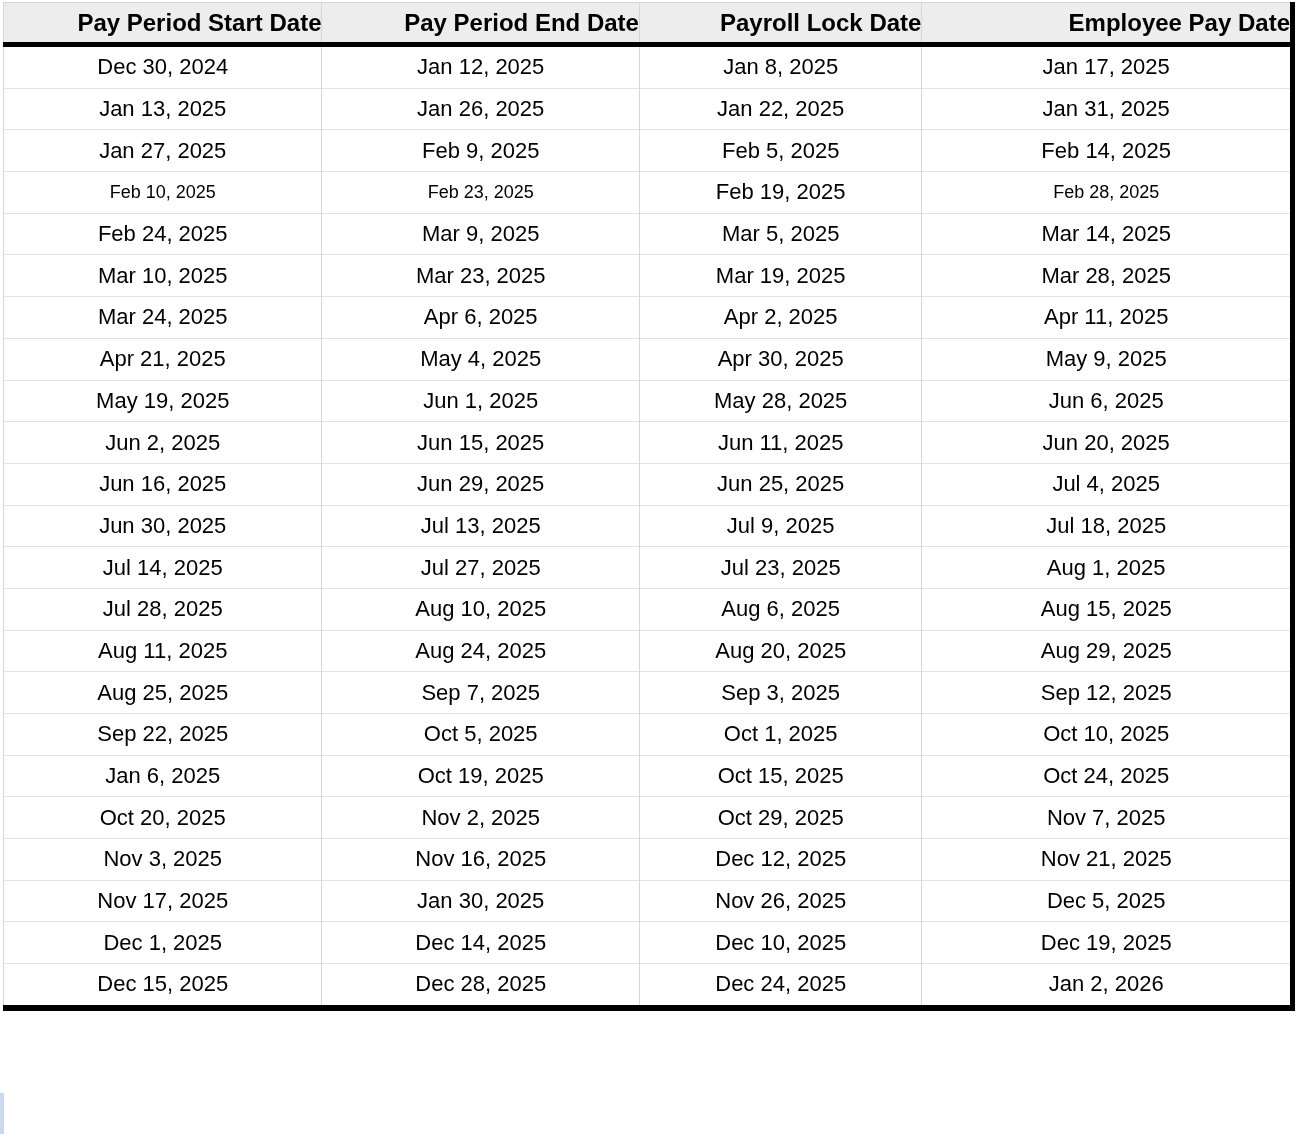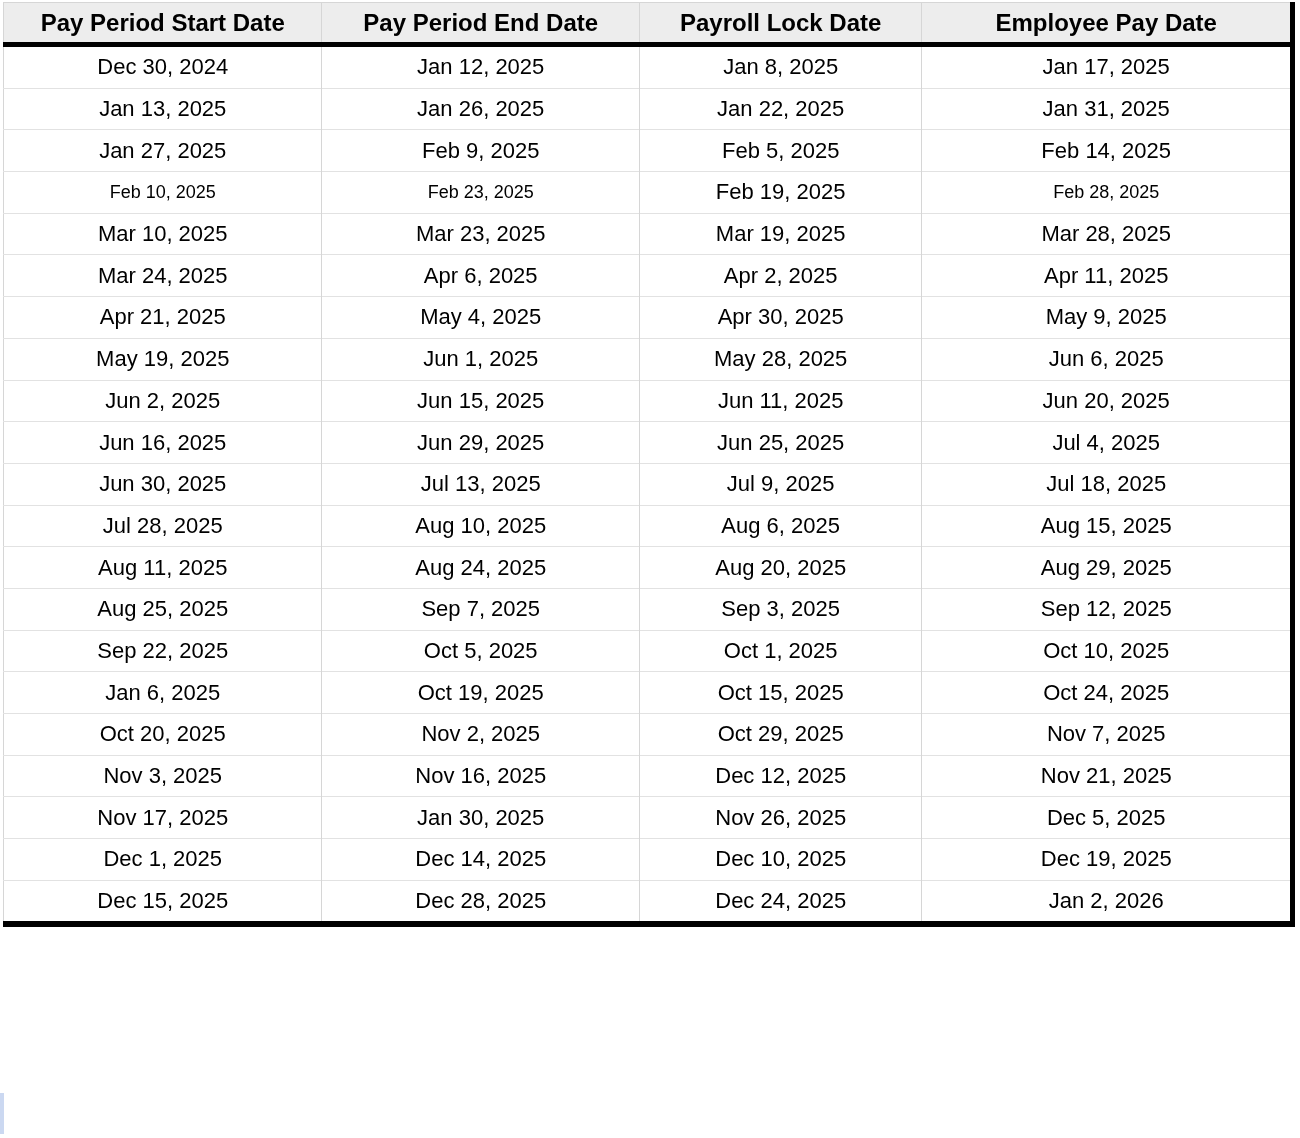--- a/index.html
+++ b/index.html
@@ -29,21 +29,21 @@
   col.c1 { width: 318px; }
   col.c2 { width: 317px; }
   col.c3 { width: 282px; }
   col.c4 { width: 370px; }
   th {
     background: #ededed;
     height: 39px;
     font-size: 24px;
     font-weight: bold;
     color: #000000;
-    text-align: center;
+    text-align: right;
     vertical-align: middle;
     border-left: 1px solid #d6d6d6;
     border-bottom: 5px solid #000000;
     padding: 0;
   }
   td {
     height: 40.7px;
     font-size: 22px;
     color: #000000;
     text-align: center;
@@ -103,20 +103,26 @@
           <td>Feb 5, 2025</td>
           <td>Feb 14, 2025</td>
         </tr>
         <tr>
           <td class="small">Feb 10, 2025</td>
           <td class="small">Feb 23, 2025</td>
           <td>Feb 19, 2025</td>
           <td class="small">Feb 28, 2025</td>
         </tr>
         <tr>
+          <td>Feb 24, 2025</td>
+          <td>Mar 9, 2025</td>
+          <td>Mar 5, 2025</td>
+          <td>Mar 14, 2025</td>
+        </tr>
+        <tr>
           <td>Mar 10, 2025</td>
           <td>Mar 23, 2025</td>
           <td>Mar 19, 2025</td>
           <td>Mar 28, 2025</td>
         </tr>
         <tr>
           <td>Mar 24, 2025</td>
           <td>Apr 6, 2025</td>
           <td>Apr 2, 2025</td>
           <td>Apr 11, 2025</td>
@@ -143,20 +149,26 @@
           <td>Jun 16, 2025</td>
           <td>Jun 29, 2025</td>
           <td>Jun 25, 2025</td>
           <td>Jul 4, 2025</td>
         </tr>
         <tr>
           <td>Jun 30, 2025</td>
           <td>Jul 13, 2025</td>
           <td>Jul 9, 2025</td>
           <td>Jul 18, 2025</td>
+        </tr>
+        <tr>
+          <td>Jul 14, 2025</td>
+          <td>Jul 27, 2025</td>
+          <td>Jul 23, 2025</td>
+          <td>Aug 1, 2025</td>
         </tr>
         <tr>
           <td>Jul 28, 2025</td>
           <td>Aug 10, 2025</td>
           <td>Aug 6, 2025</td>
           <td>Aug 15, 2025</td>
         </tr>
         <tr>
           <td>Aug 11, 2025</td>
           <td>Aug 24, 2025</td>

